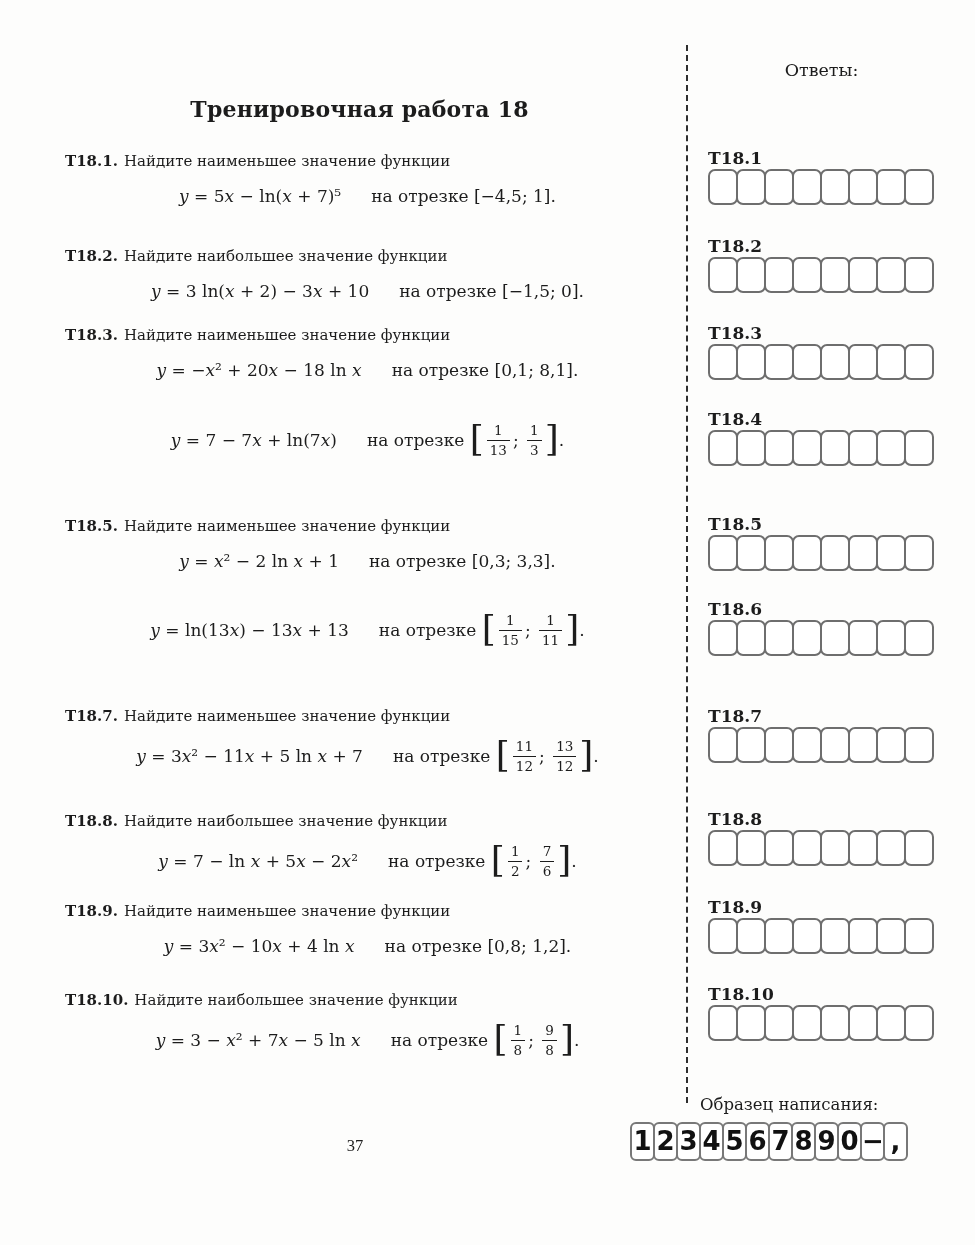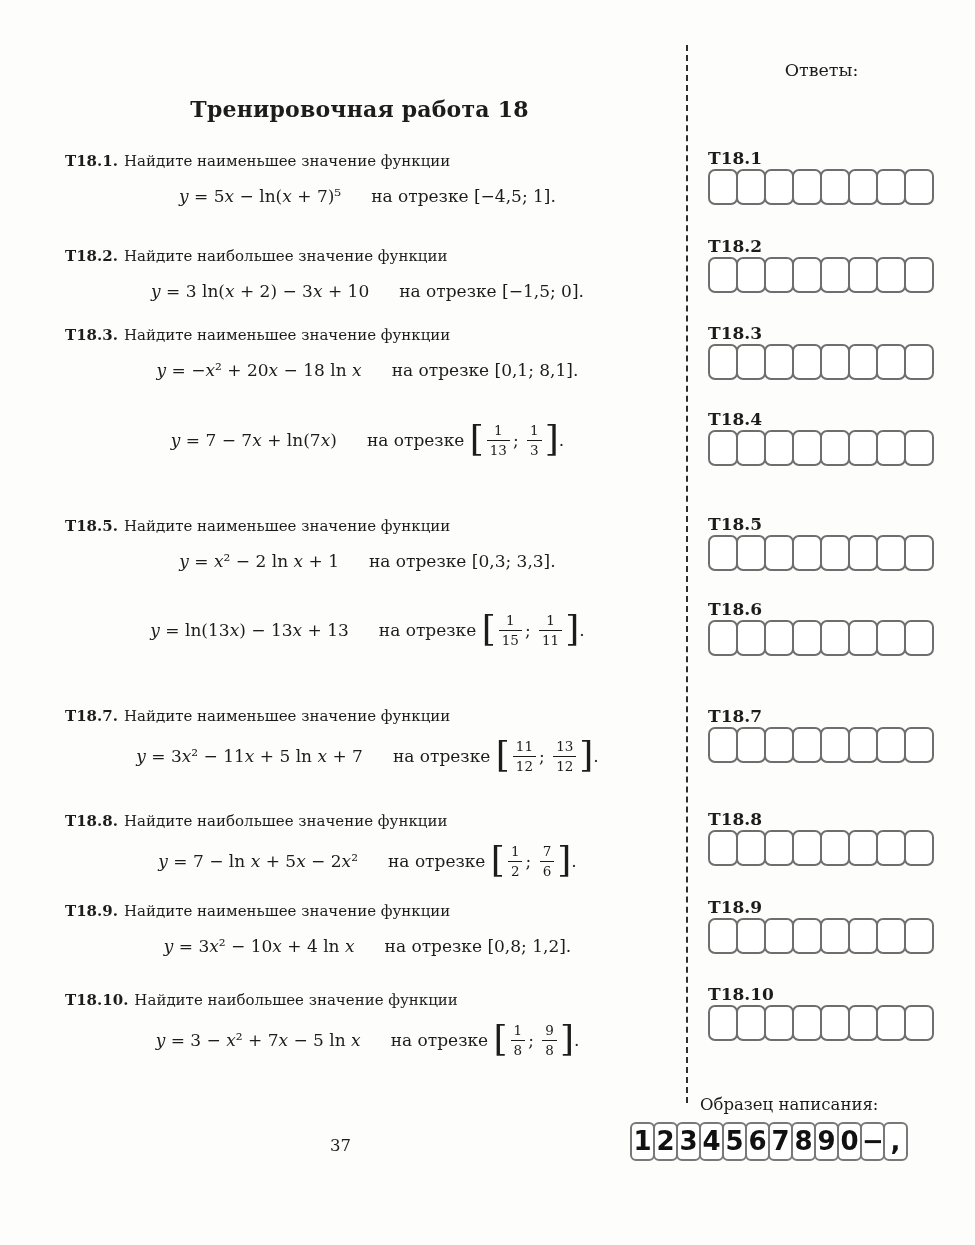--- a/index.html
+++ b/index.html
@@ -90,21 +90,21 @@
   .scell{
     display:inline-block;box-sizing:border-box;
     width:25px;height:39px;margin-right:-2px;
     border:2px solid #787878;border-radius:6px;background:#fff;
     font-family:"DejaVu Sans",sans-serif;font-weight:700;font-size:26px;
     line-height:35px;text-align:center;color:#111;
   }
 
   .page-number{
     position:absolute;left:330px;top:1136px;width:50px;
-    text-align:left;font-size:16.5px;
+    text-align:center;font-size:16.5px;font-family:Liberation Serif, serif;
   }
 </style>
 </head>
 <body>
 
 <div class="page">
 
   <div class="left-col">
     <h1 class="title">Тренировочная работа 18</h1>
     <div id="problems">

